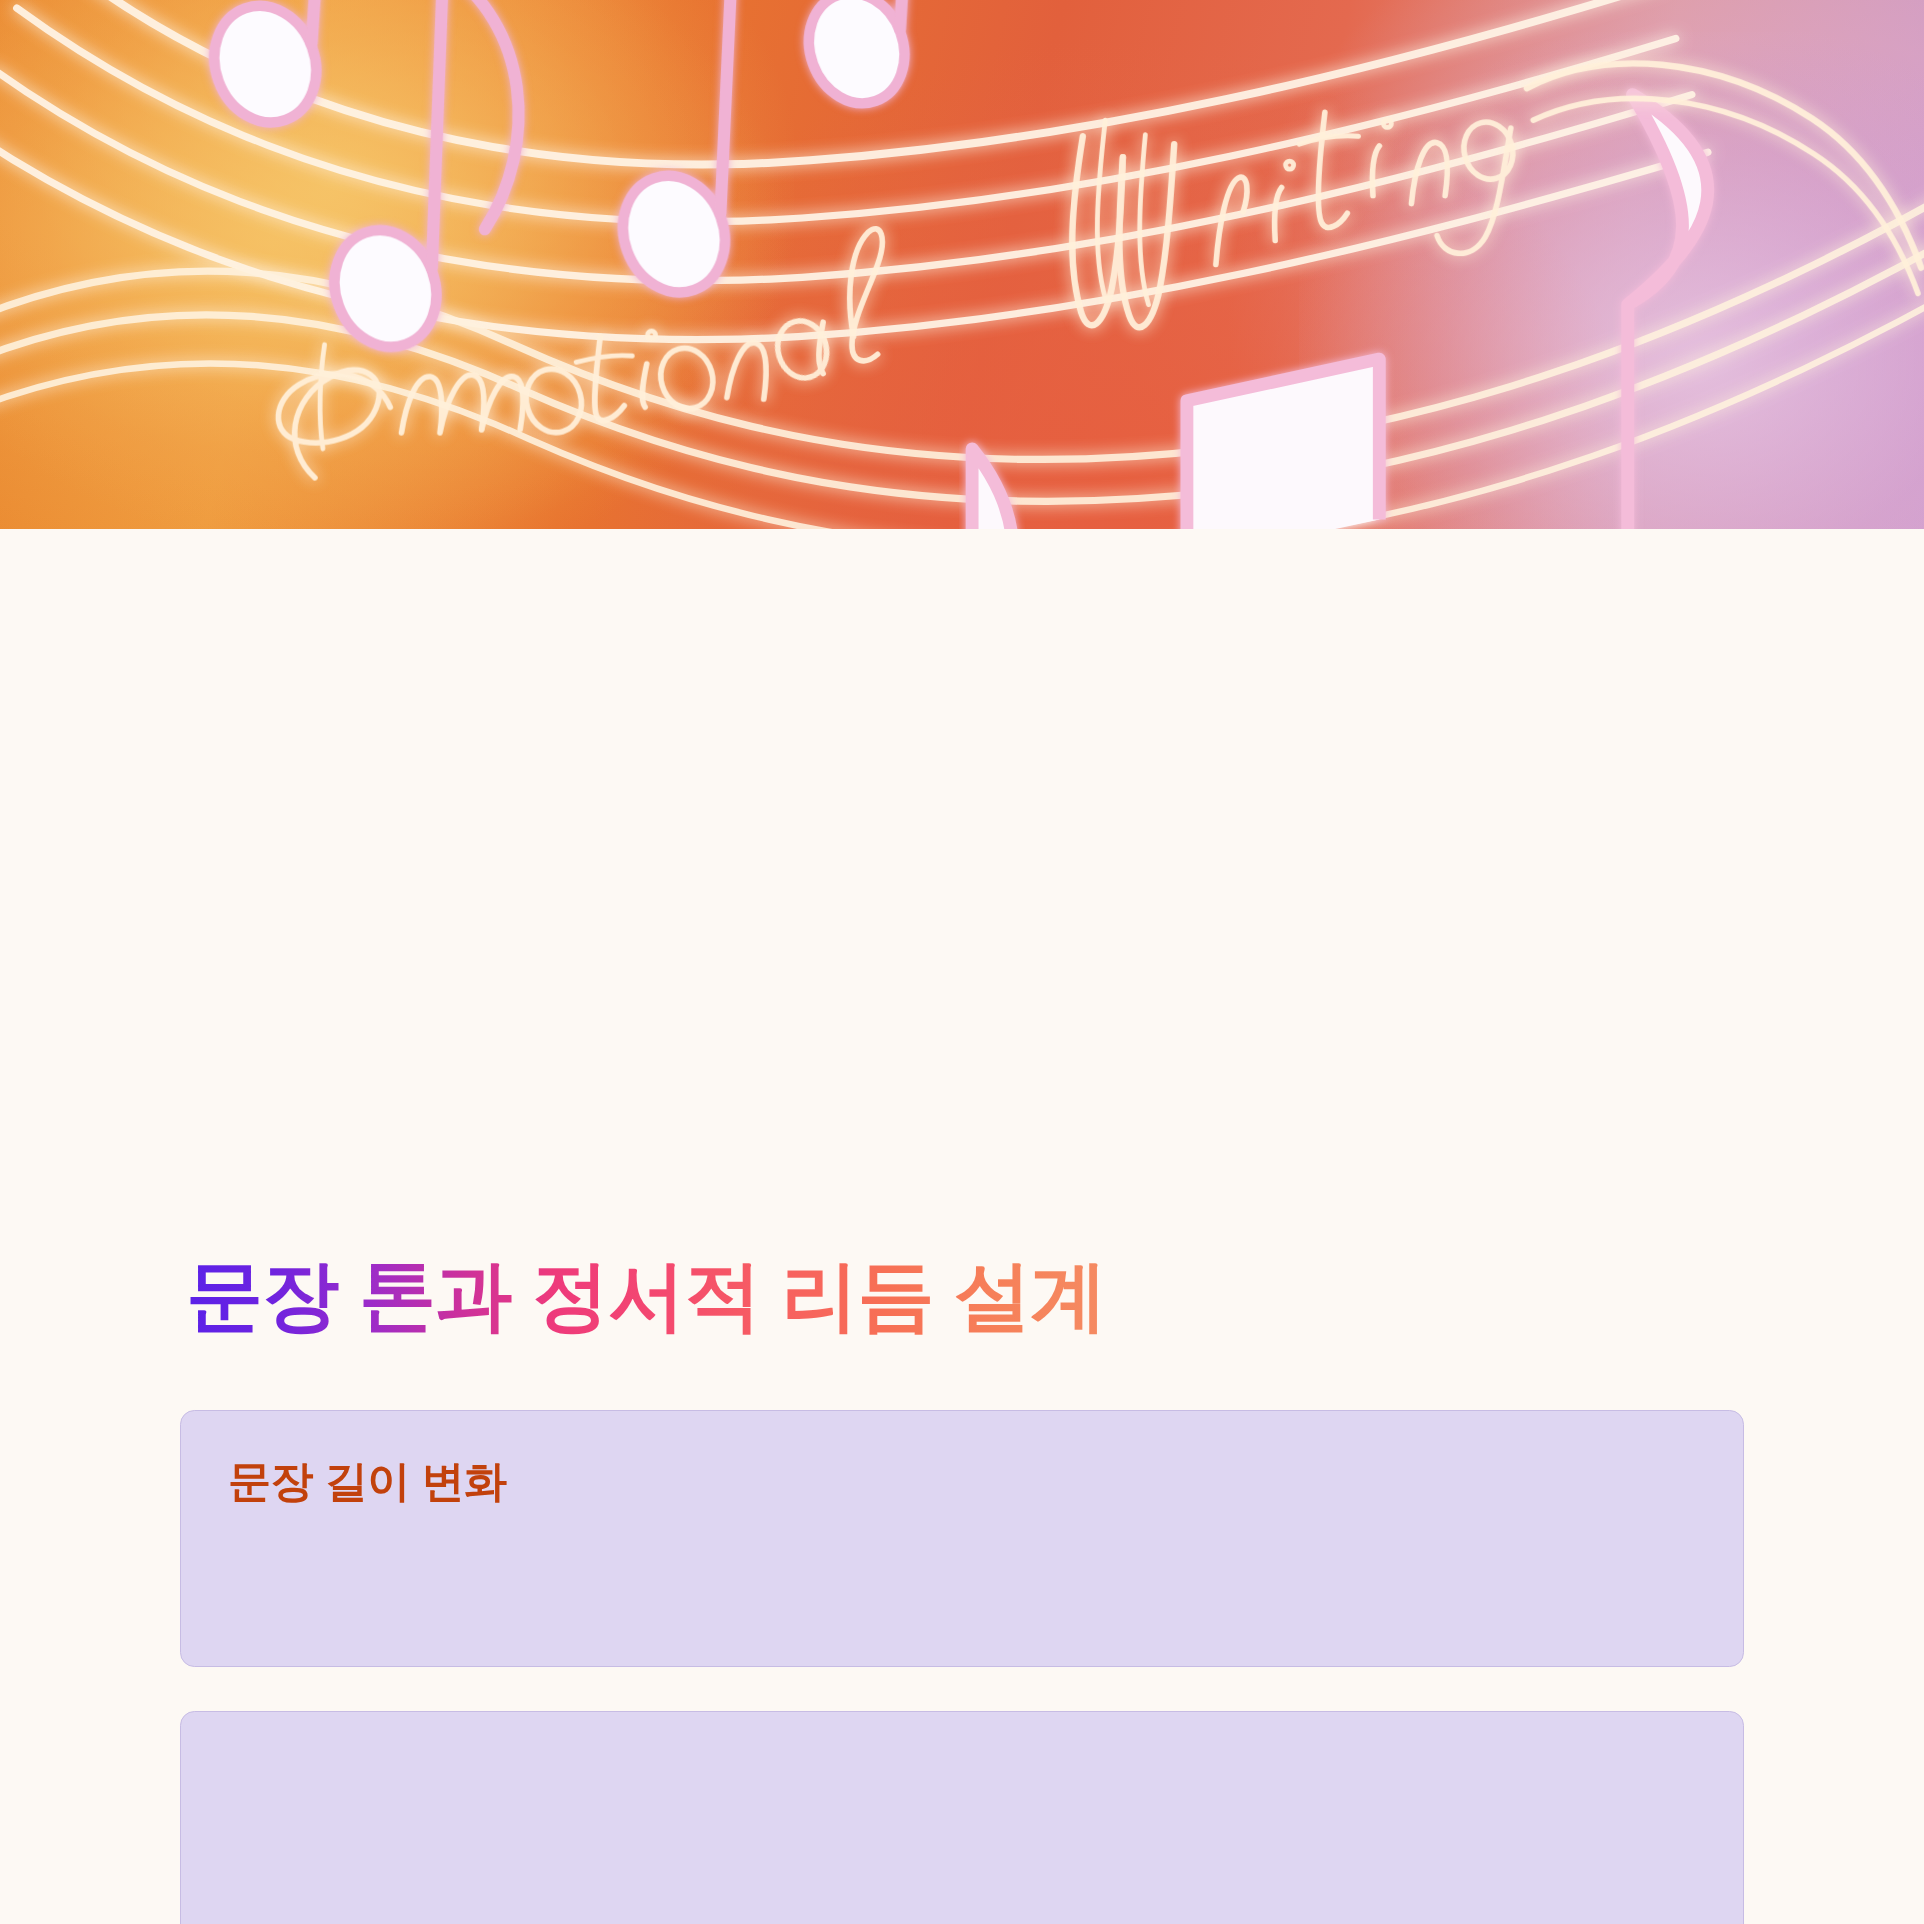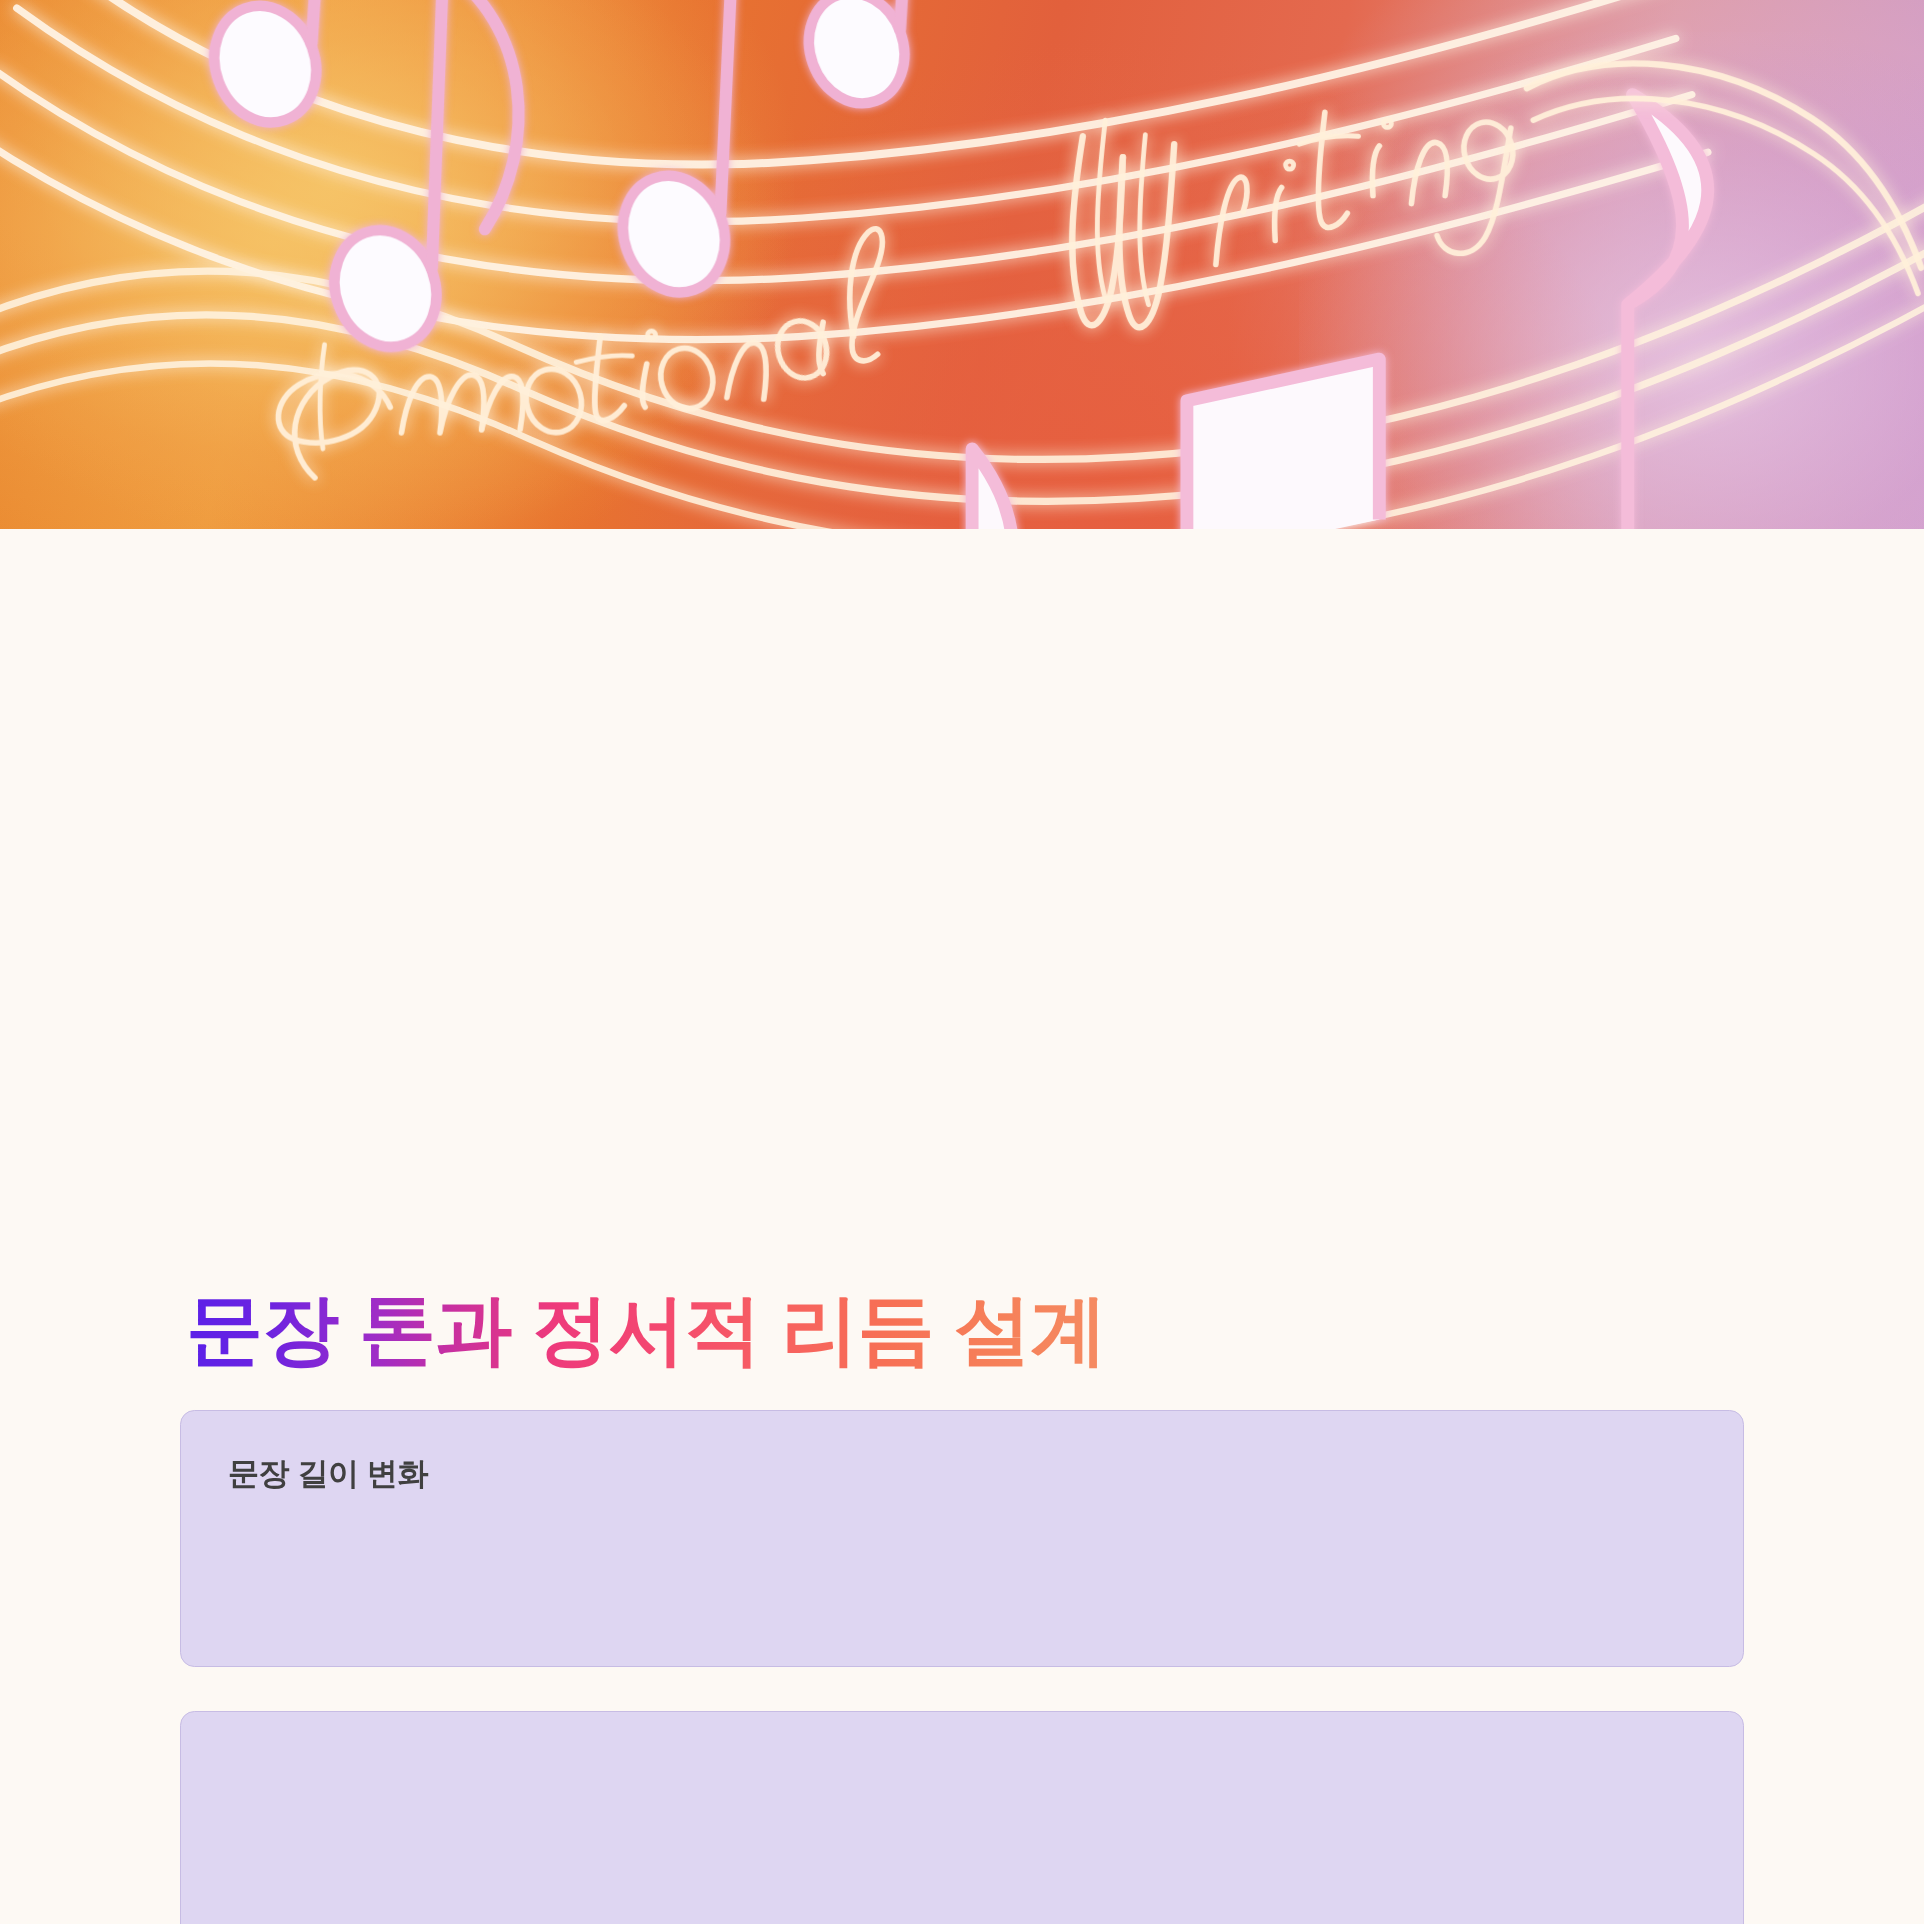--- a/index.html
+++ b/index.html
@@ -57,21 +57,21 @@
 
   
   .content {
     position: relative;
     padding: 0;
   }
 
   .page-title {
     position: absolute;
     left: 186px;
-    top: 702px;
+    top: 668px;
     font-size: 77px;
     font-weight: 700;
     letter-spacing: -0.8px;
     line-height: 1.22;
     white-space: nowrap;
     background: linear-gradient(90deg,
         #5b21e8 0%,
         #6d23e0 9%,
         #9c2cc9 20%,
         #c9309f 29%,
@@ -101,23 +101,23 @@
     height: 257px;
     background: #ded6f2;
     border: 1.6px solid #c7bce4;
     border-radius: 14.4px;
     padding: 43px 47px 0 47px;
     margin-bottom: 44px;
   }
   .card:last-child { margin-bottom: 0; }
 
   .card-title {
-    font-size: 31px;
+    font-size: 43px;
     font-weight: 700;
-    color: #404040;
+    color: #c2410c;
     line-height: 1.3;
     margin: 0;
     letter-spacing: -0.4px;
   }
 
   .card-desc {
     font-size: 30.5px;
     font-weight: 400;
     color: #303036;
     line-height: 1.4;

